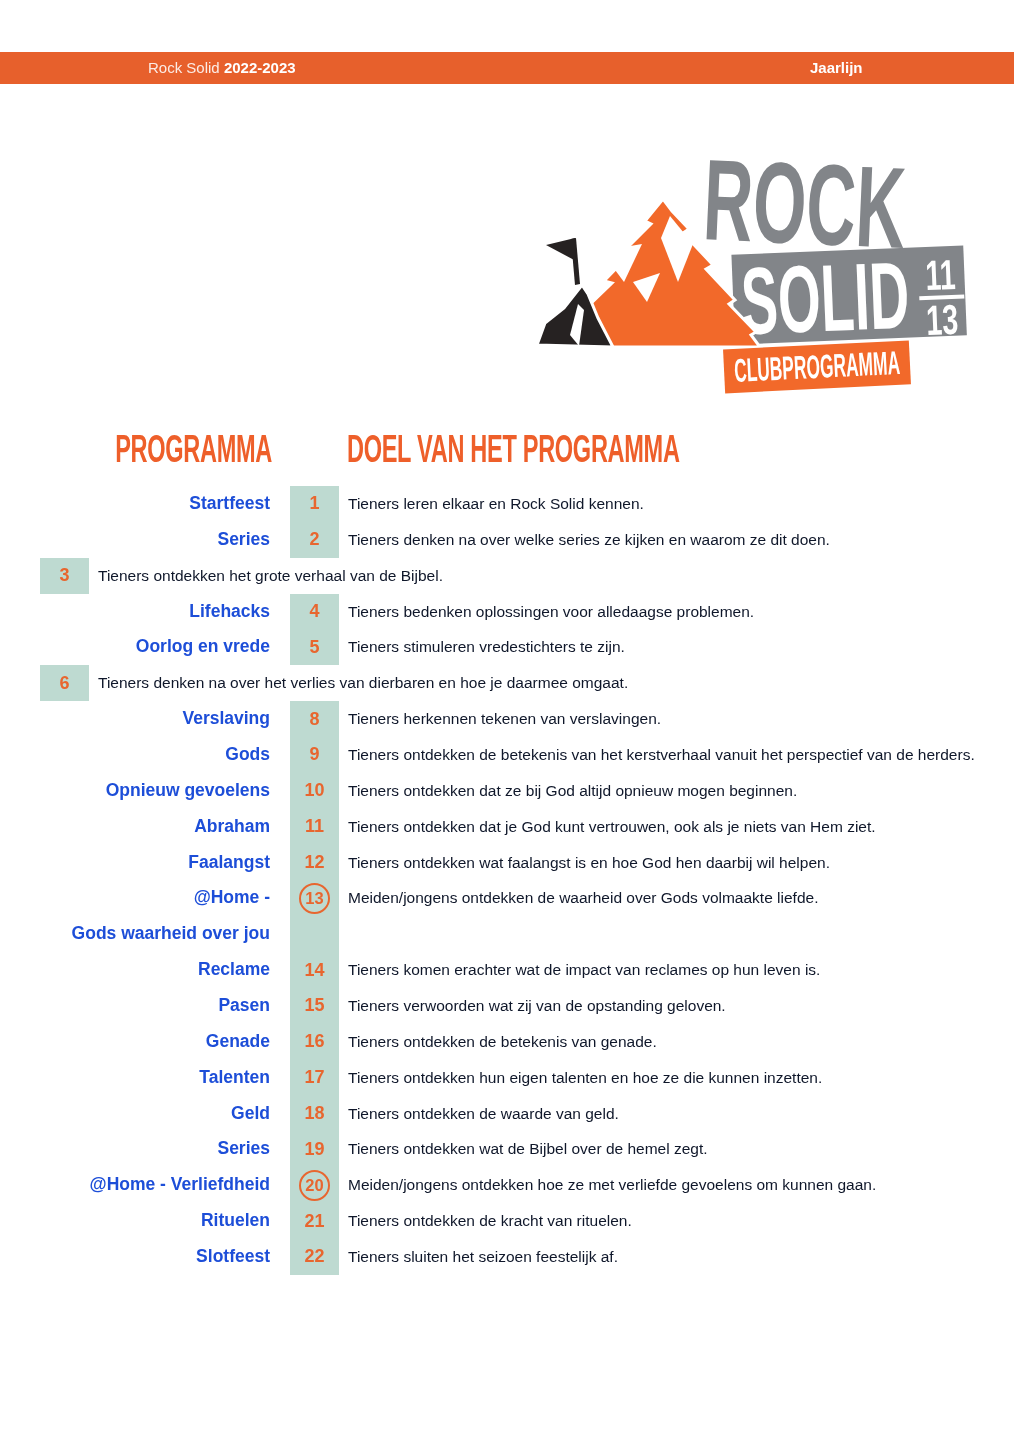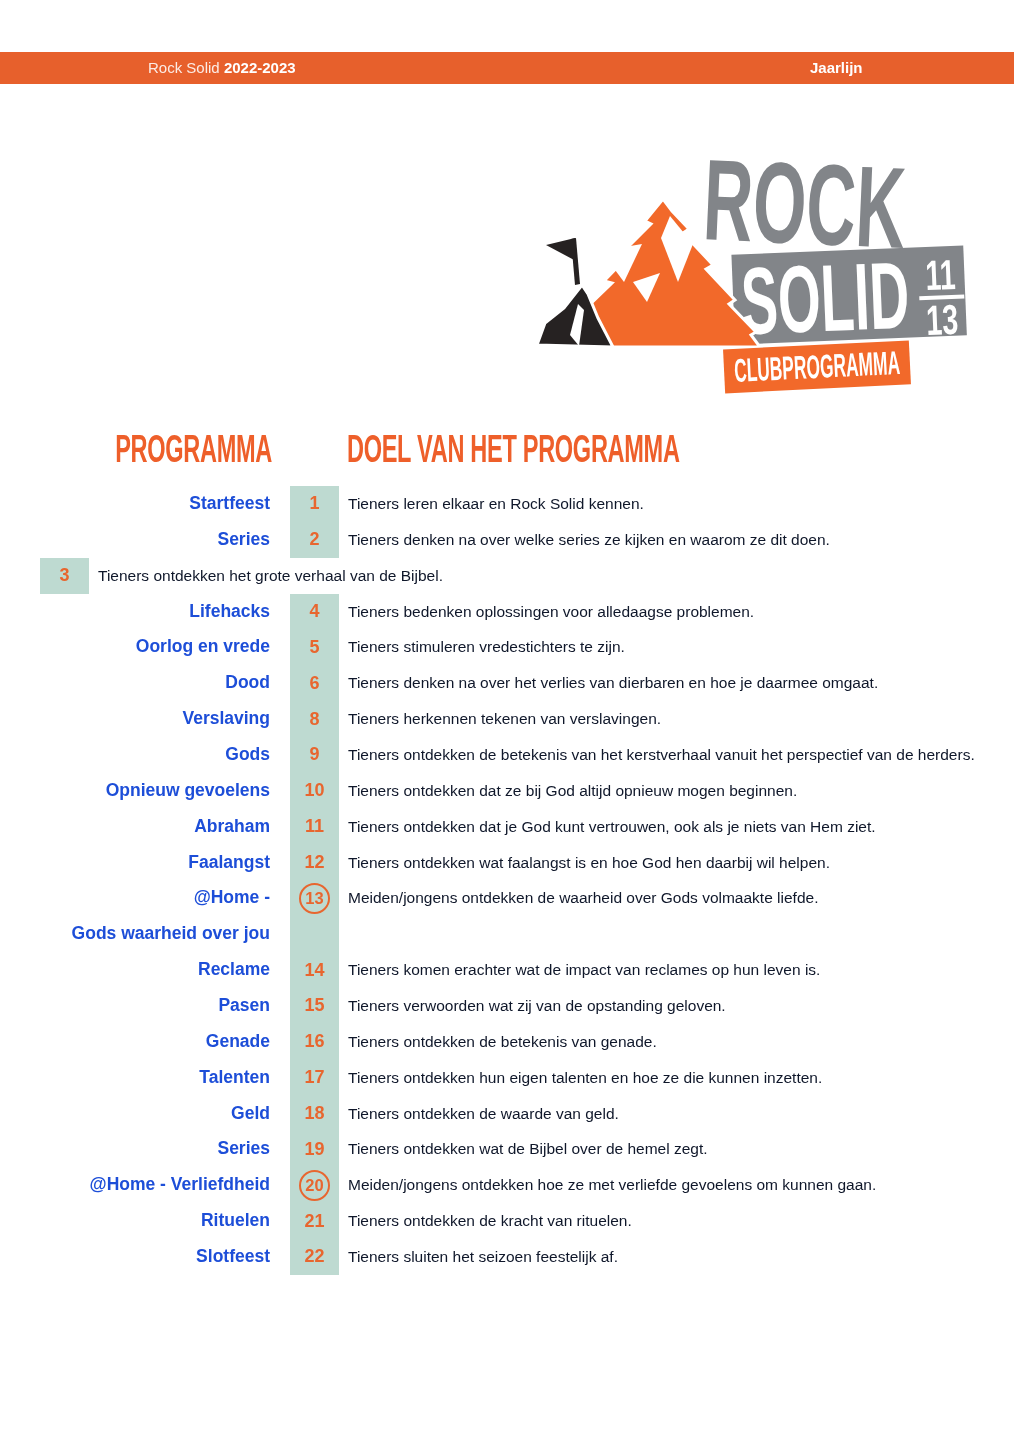--- a/index.html
+++ b/index.html
@@ -129,24 +129,20 @@
         <span class="n1">Oorlog en vrede</span>
 
       </div>
       <div class="cell-num">
         <div class="numline">5</div>
       </div>
       <div class="cell-desc desc">Tieners stimuleren vredestichters te zijn.</div>
     </div>
 
     <div class="row">
-      <div class="cell-name">
-        <span class="n1">Dood</span>
-
-      </div>
       <div class="cell-num">
         <div class="numline">6</div>
       </div>
       <div class="cell-desc desc">Tieners denken na over het verlies van dierbaren en hoe je daarmee omgaat.</div>
     </div>
 
 
     <div class="row">
       <div class="cell-name">
         <span class="n1">Verslaving</span>

